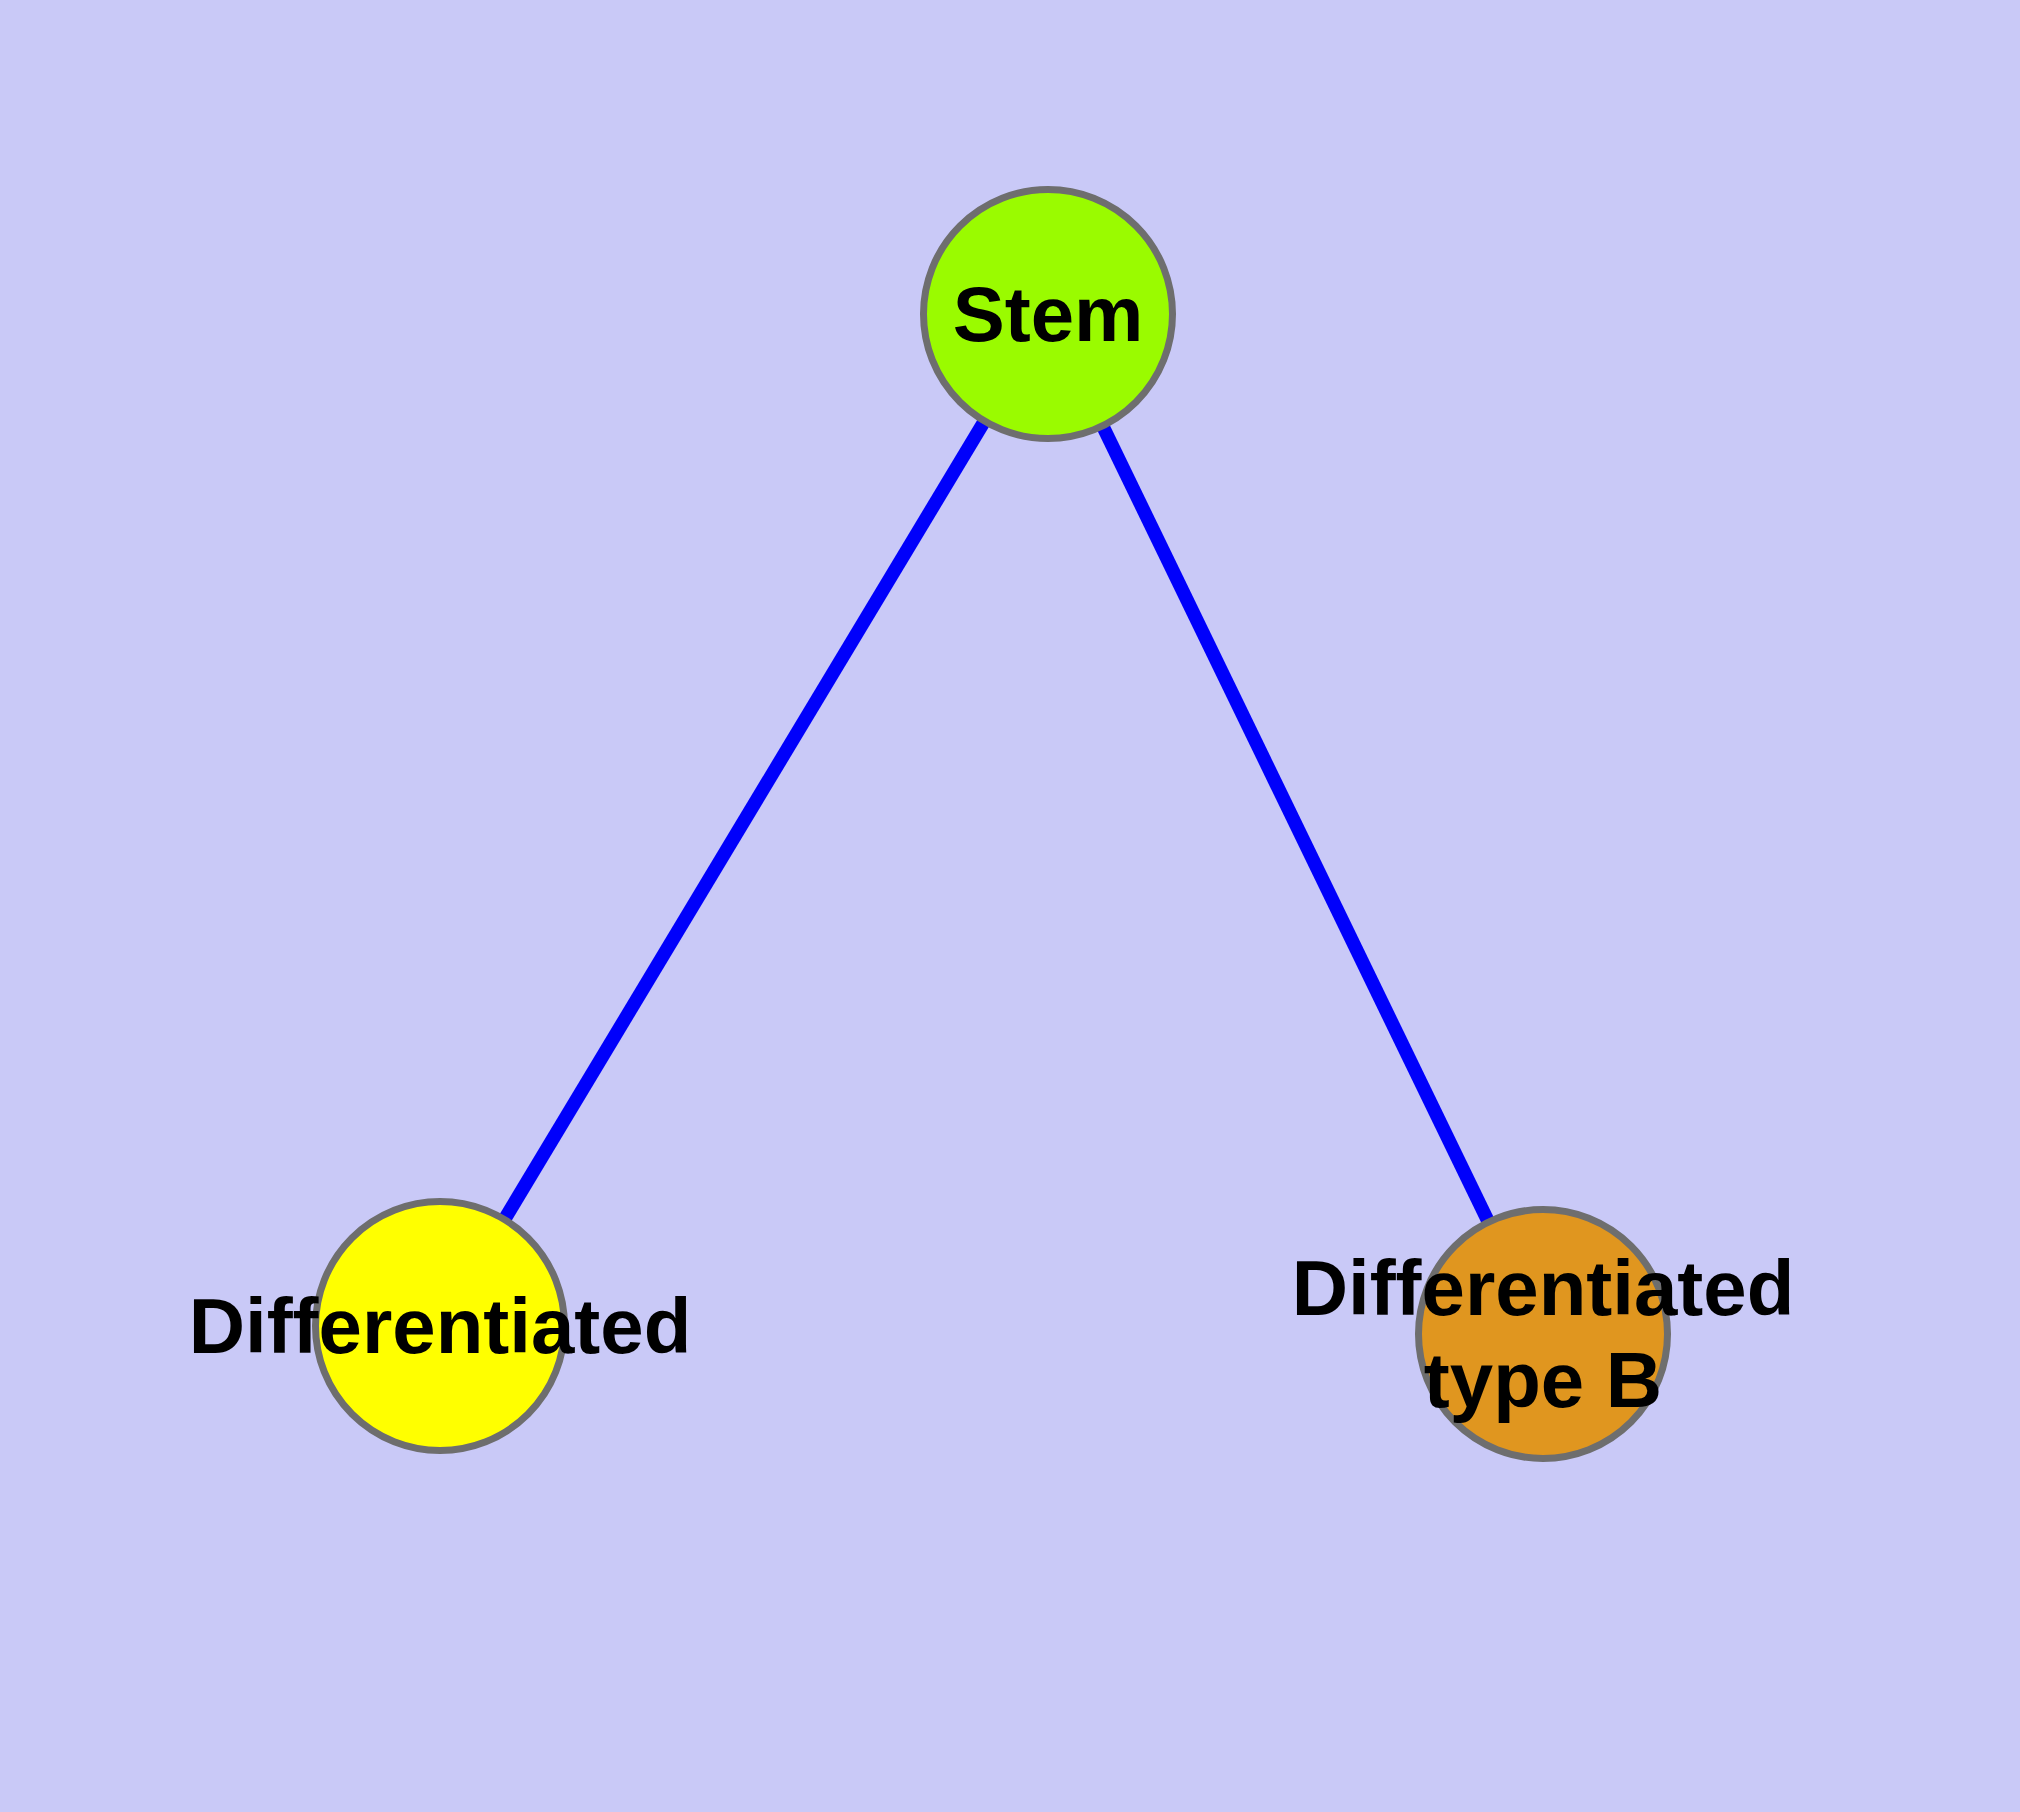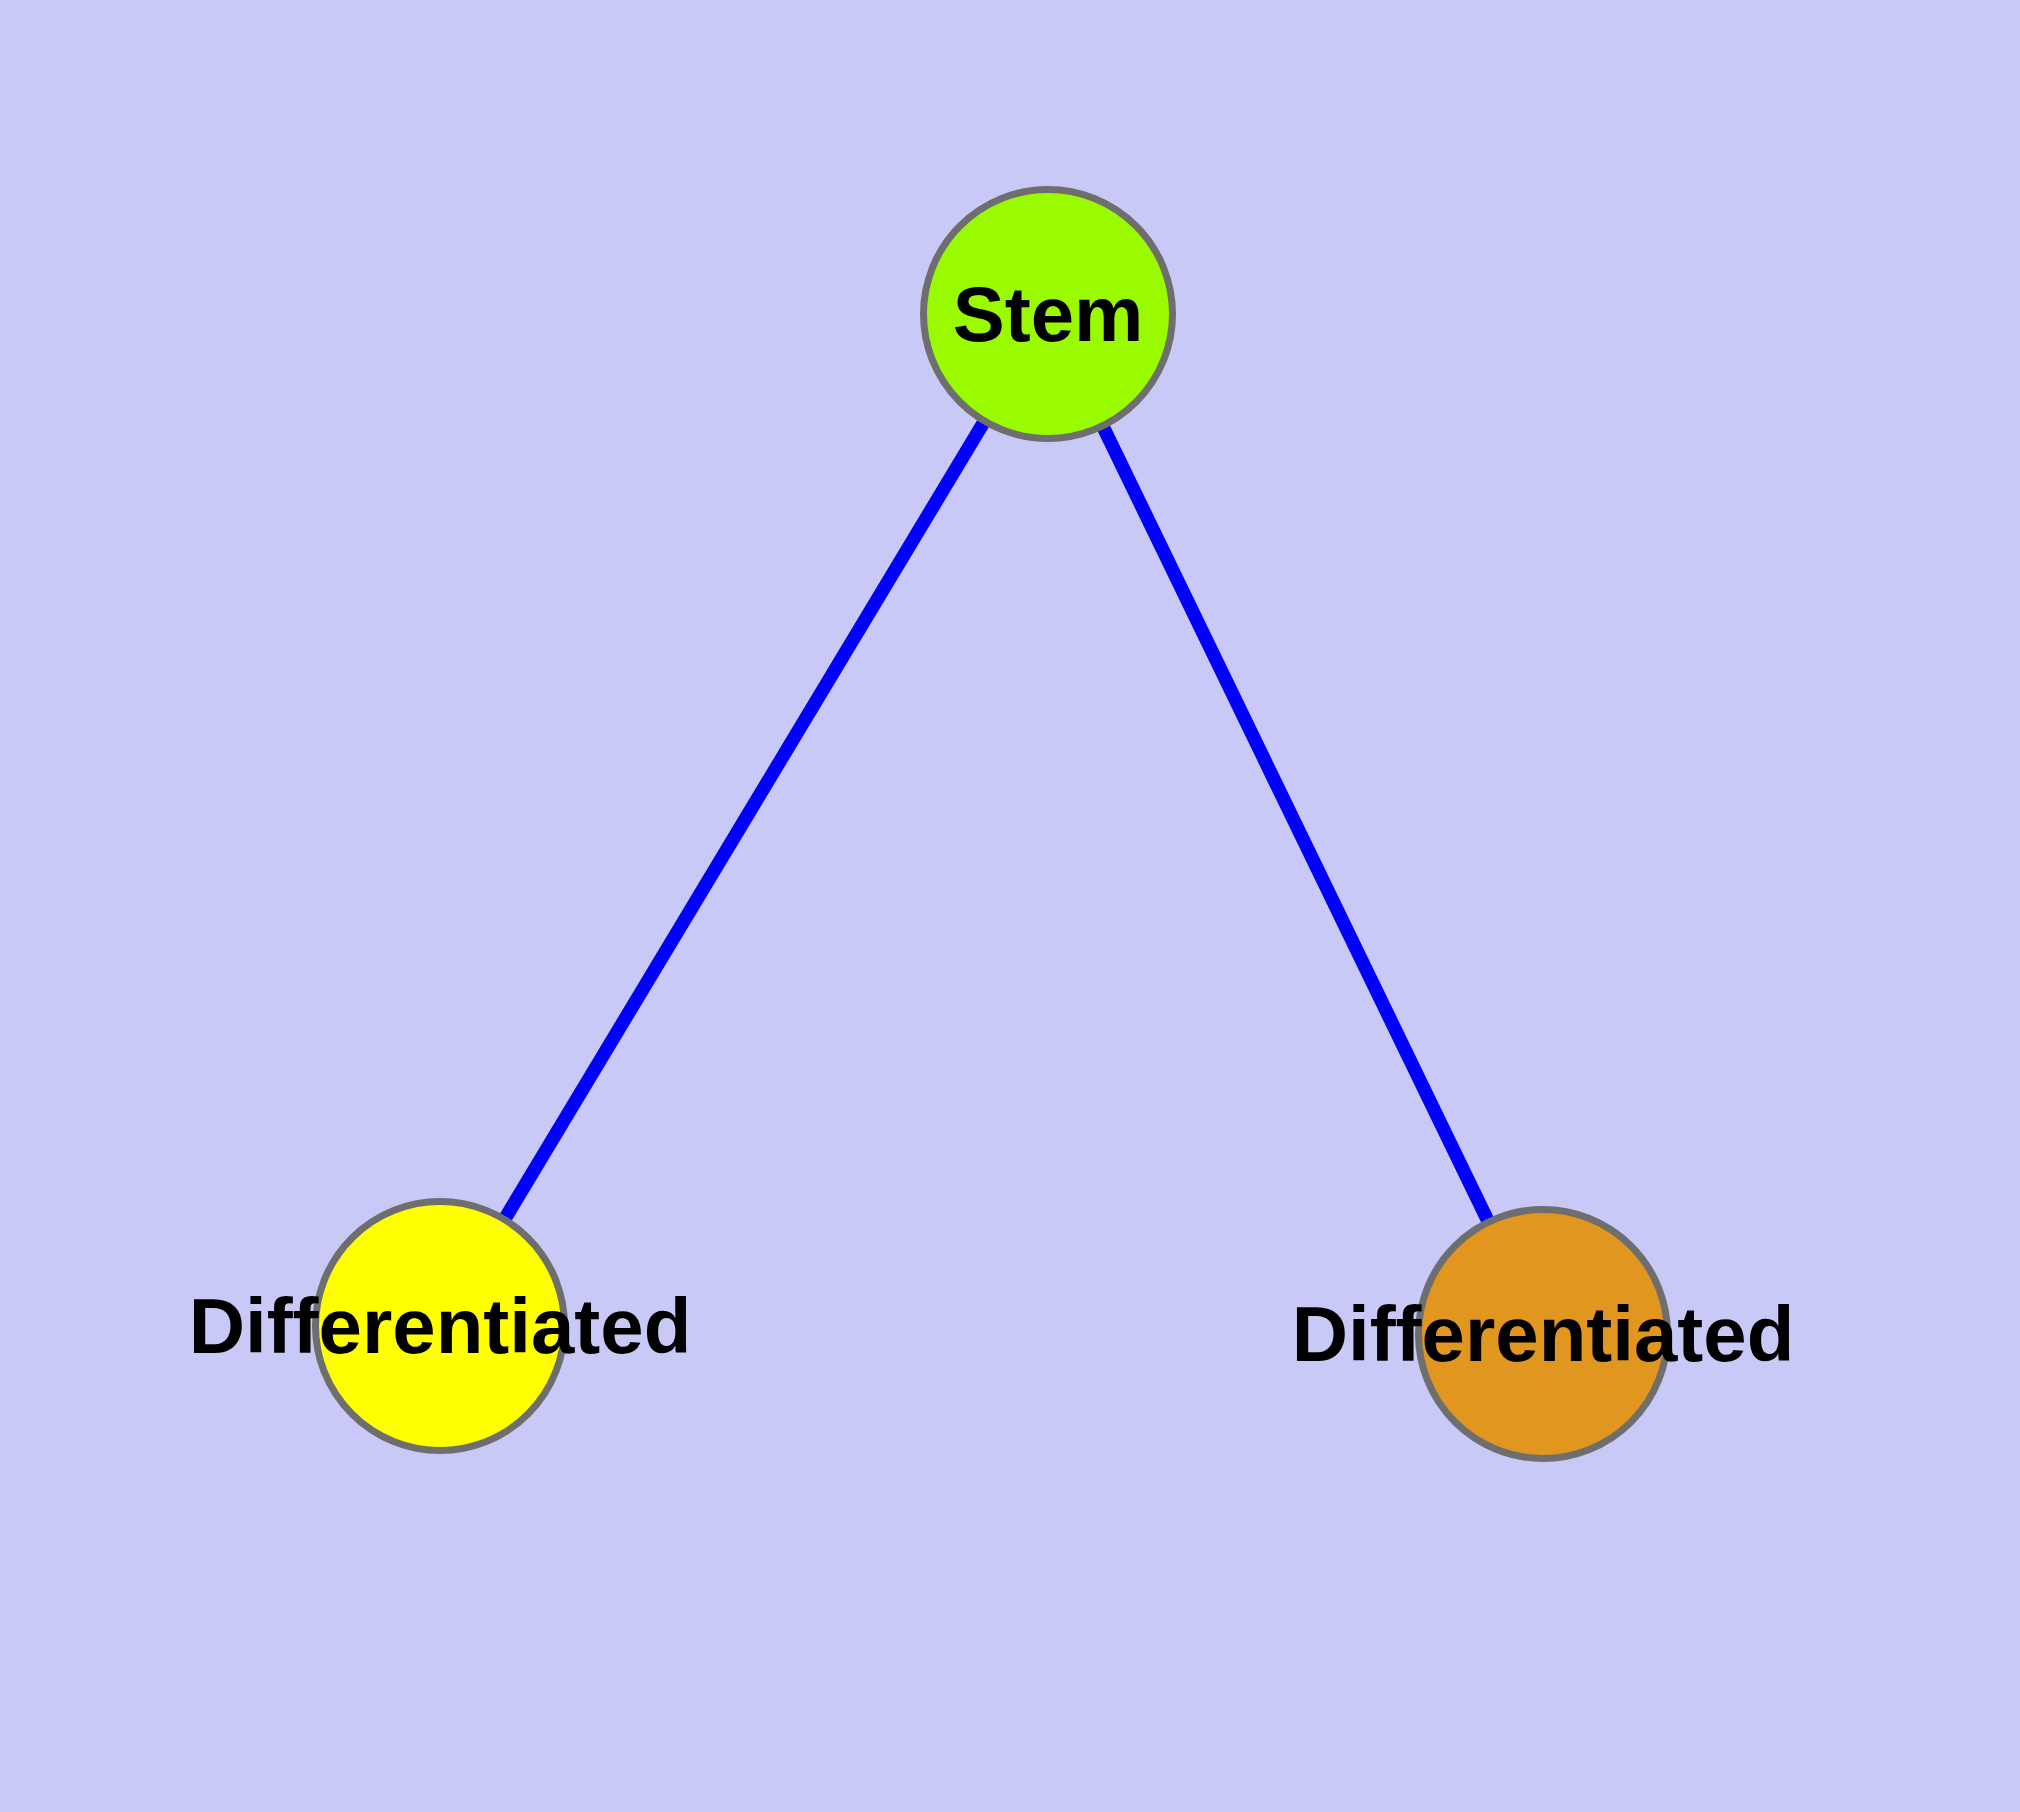--- a/index.html
+++ b/index.html
@@ -62,16 +62,17 @@
     <div class="label-line">Stem</div>
 
   </div>
 
   <div class="node-label" style="left: 440px; top: 1326px;">
     <div class="label-line">Differentiated</div>
   </div>
 
   <div class="node-label" style="left: 1543px; top: 1334px;">
     <div class="label-line">Differentiated</div>
+    <div class="label-line">type B</div>
   </div>
 
 </div>
 
 
 </body></html>

